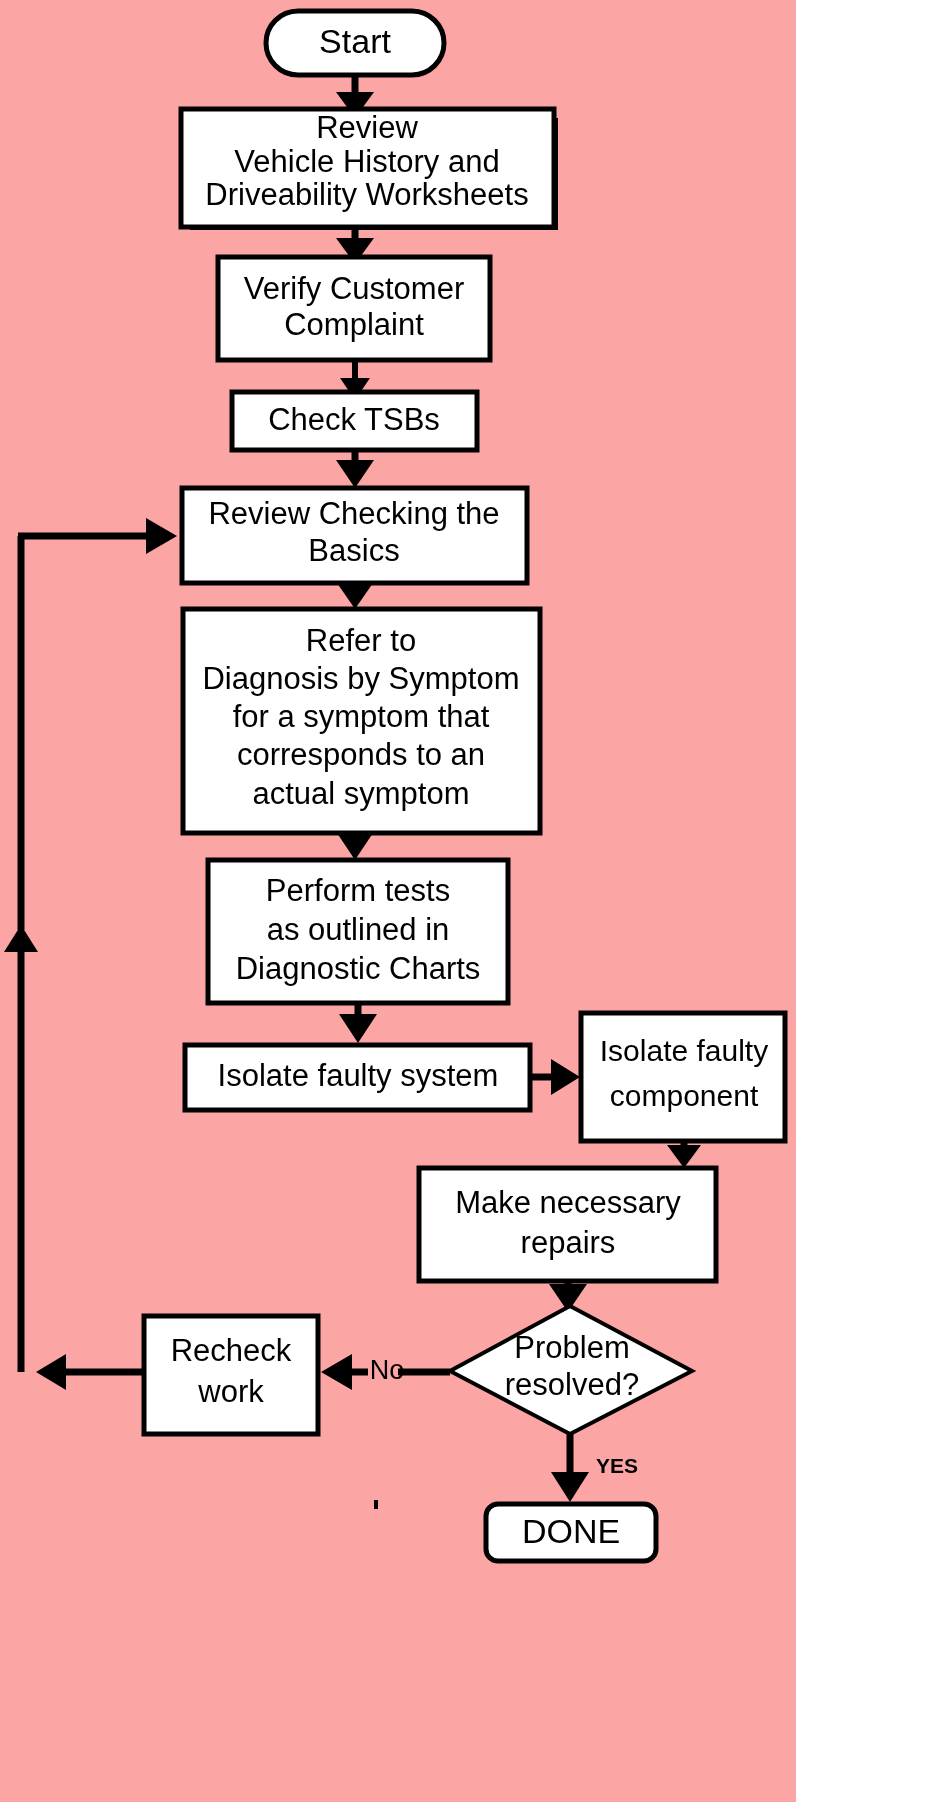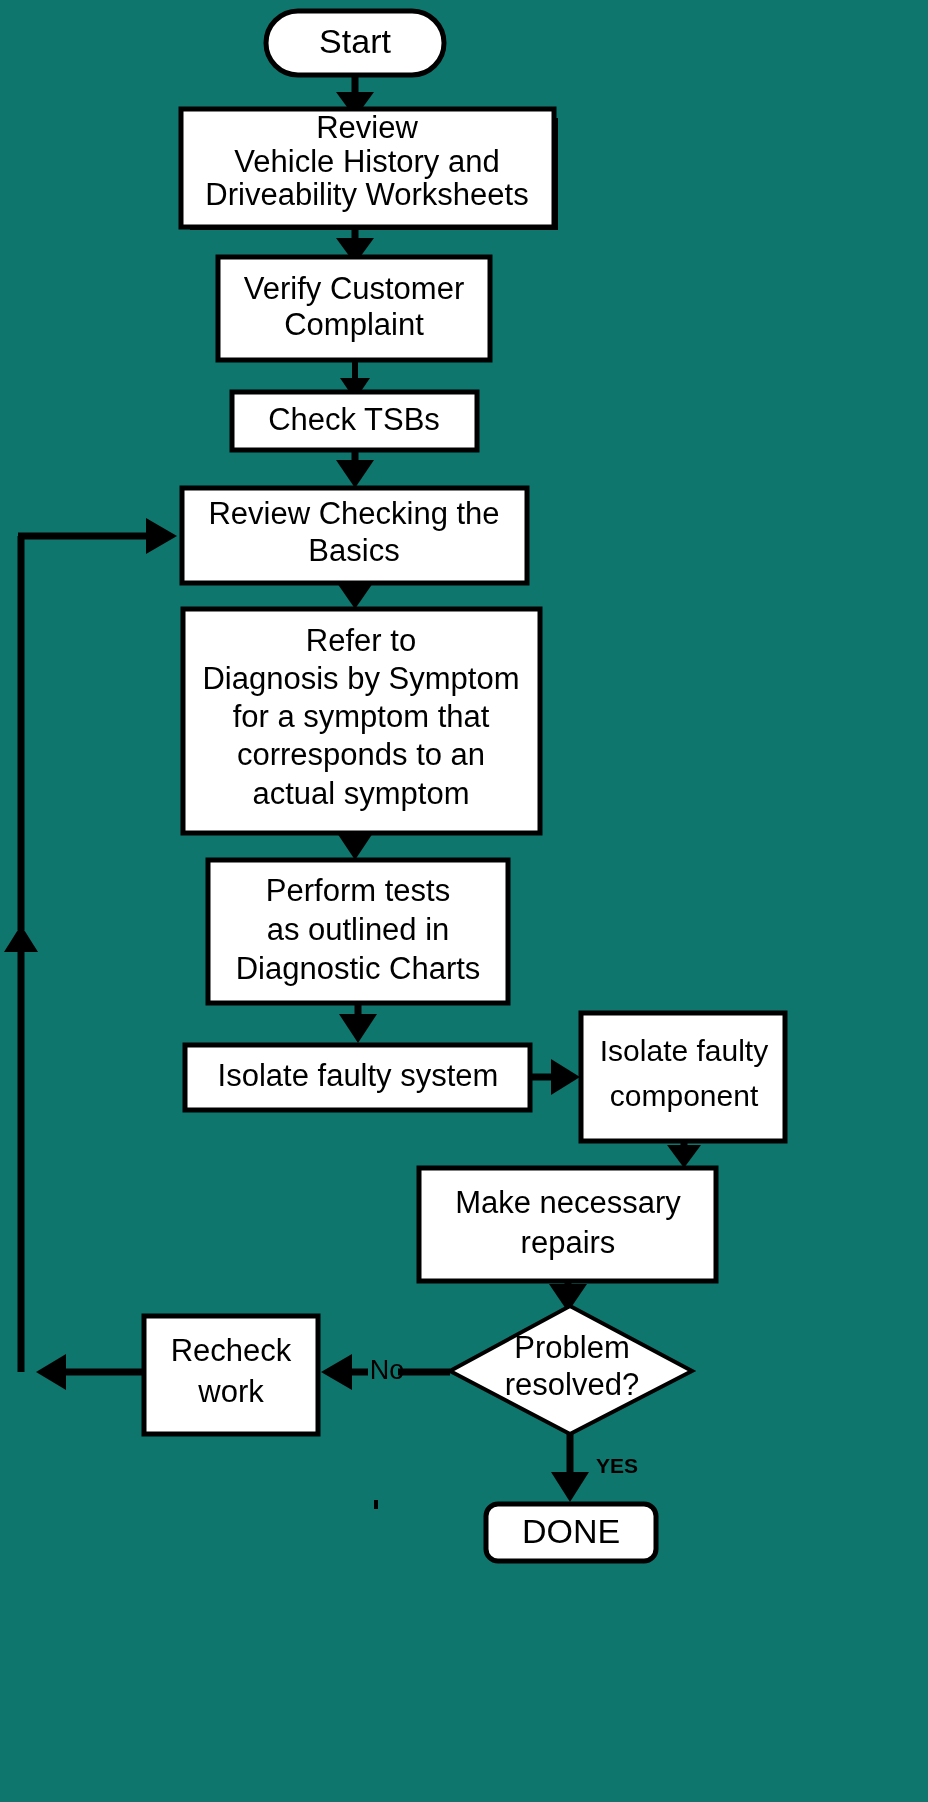--- a/index.html
+++ b/index.html
@@ -9,23 +9,23 @@
   }
   body {
     font-family: "Liberation Sans", sans-serif;
     width: 928px;
     height: 1802px;
     position: relative;
     overflow: hidden;
   }
   #chart-root {
     position: relative;
-    width: 928px;
+    width: 796px;
     height: 1802px;
-    background: #0f766e;
+    background: #fca5a5;
   }
   svg#flow {
     position: absolute;
     top: 0;
     left: 0;
     width: 928px;
     height: 1802px;
     display: block;
   }
   .node-text {

